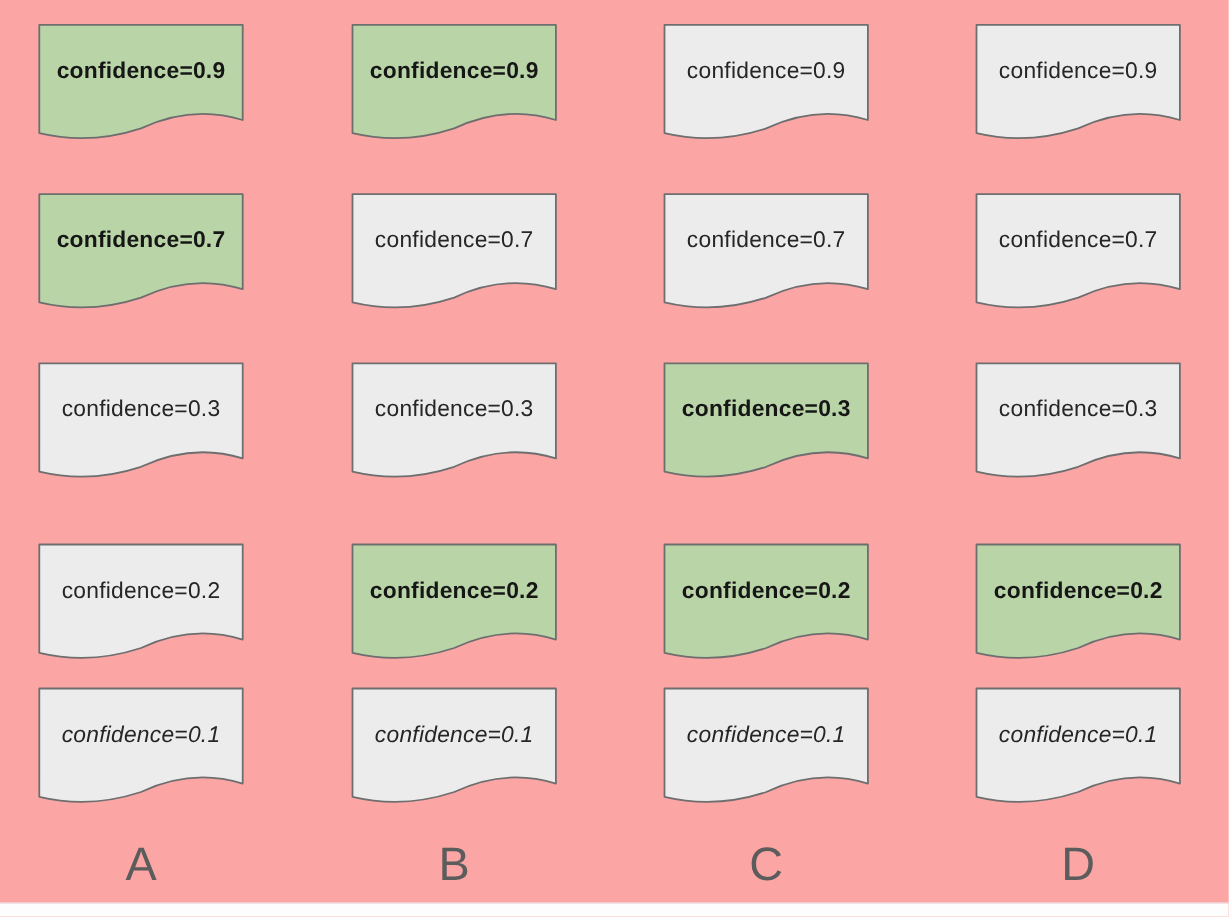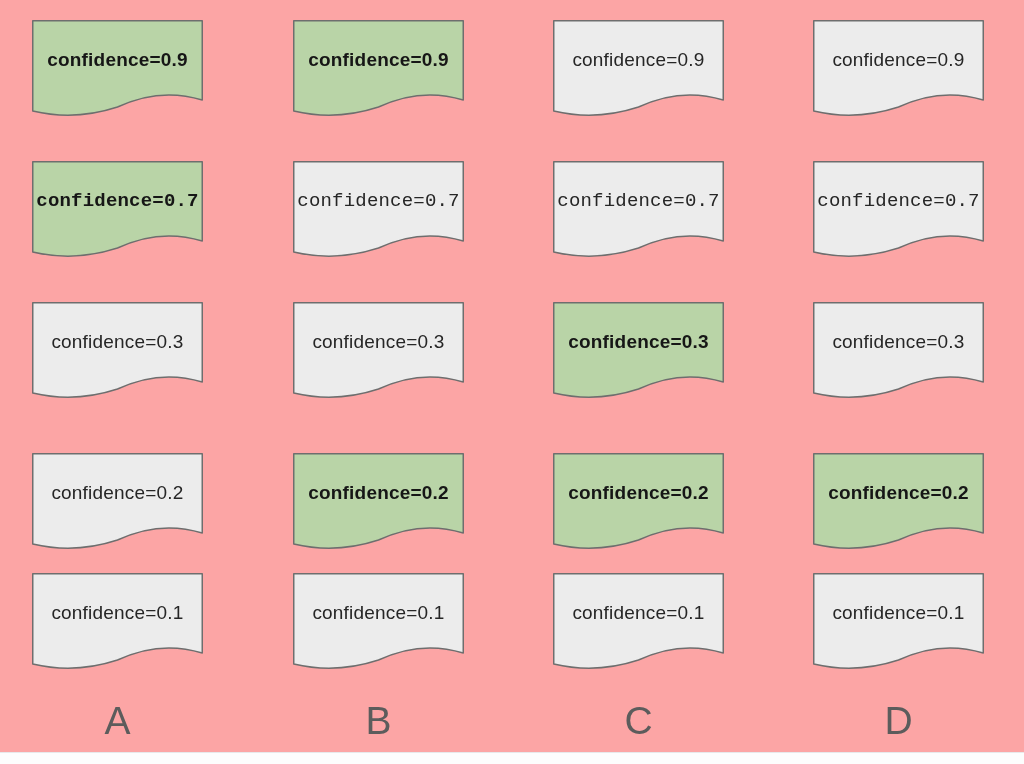--- a/index.html
+++ b/index.html
@@ -12,24 +12,24 @@
     overflow: hidden;
   }
   .column { position: absolute; top: 0; width: 171px; height: 100%; }
   .col-0 { left: 32px; }
   .col-1 { left: 293px; }
   .col-2 { left: 553px; }
   .col-3 { left: 813px; }
 
   .doc { position: absolute; left: 0; width: 171px; height: 100px; }
   .r0 { top: 20px; }
-  .r1 { top: 161px; font-family: Liberation Mono, monospace; }
+  .r1 { top: 161px; }
   .r2 { top: 302px; }
   .r3 { top: 453px; }
-  .r4 { top: 573px; }
+  .r4 { top: 573px; font-style: italic; }
 
   .doc svg { display: block; width: 171px; height: 100px; overflow: visible; }
   .doc path {
     fill: var(--default_fill, #ececec);
     stroke: var(--border, #6e6e6e);
     stroke-width: 1.5;
     stroke-linejoin: round;
   }
   .doc.highlighted path { fill: var(--highlight_fill, #b9d4a7); }
 

